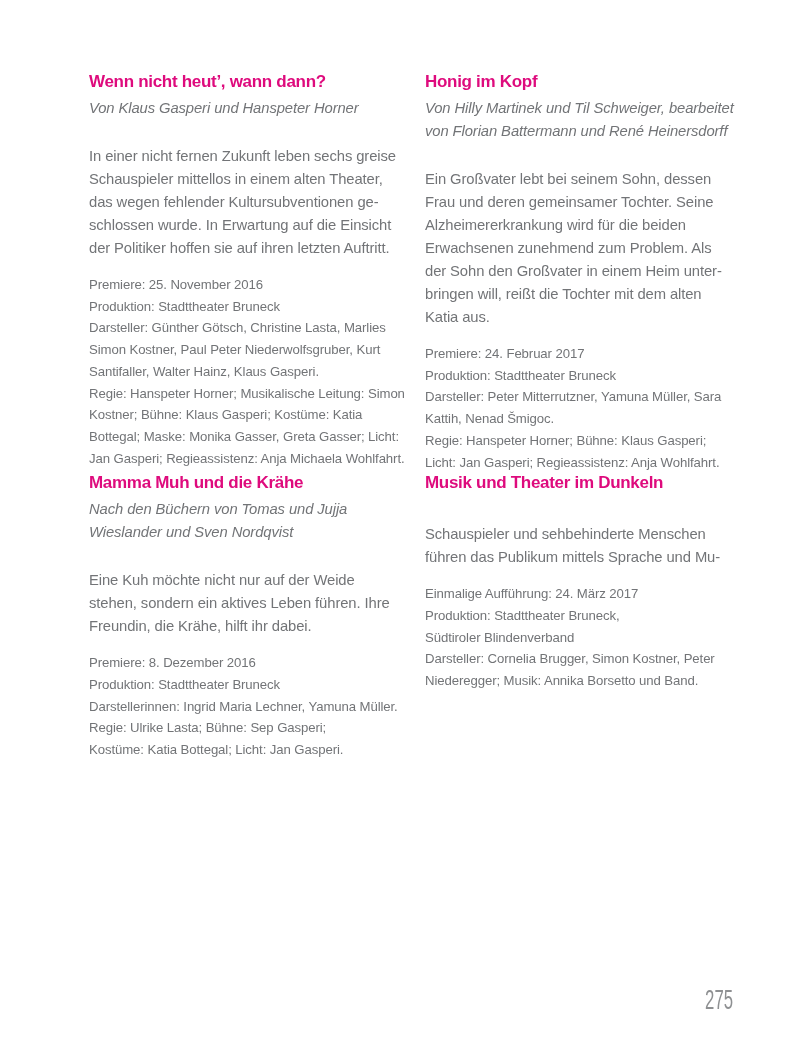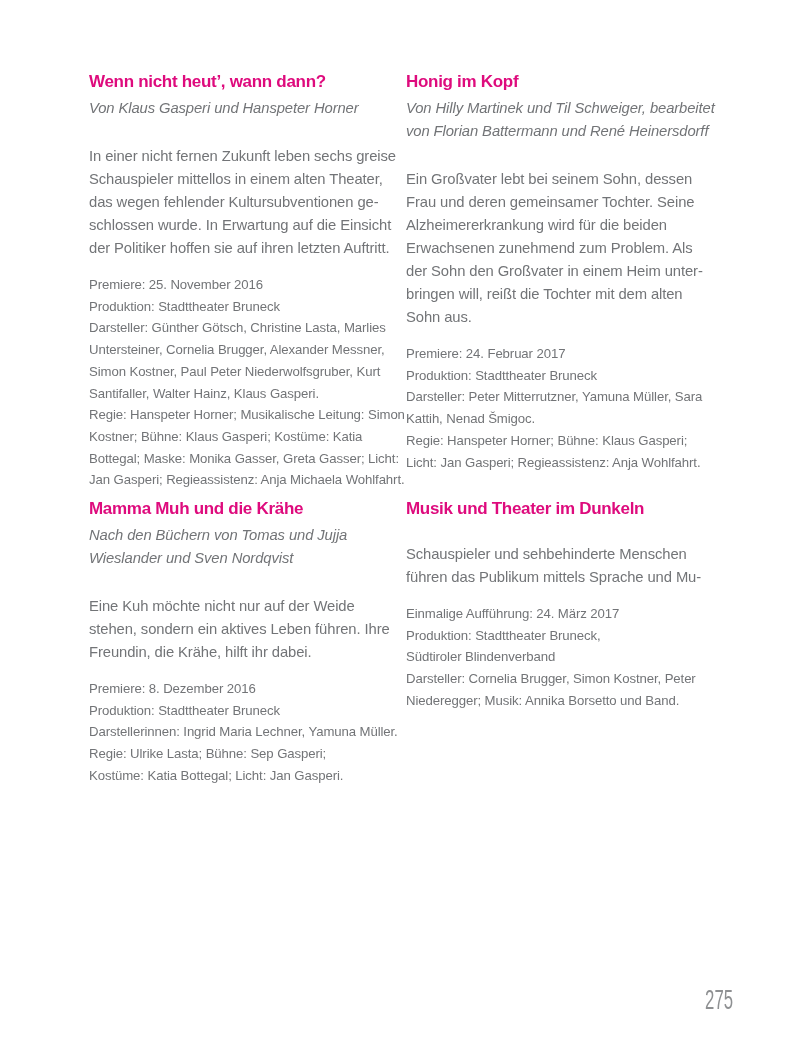--- a/index.html
+++ b/index.html
@@ -13,41 +13,40 @@
   .sheet { position: absolute; inset: 0; background: #ffffff; }
   .grid {
     position: absolute;
     left: 89px;
     top: 72px;
     width: 645px;
     display: grid;
     grid-template-columns: 309px 309px;
     column-gap: 27px;
     row-gap: 0;
-    gap: 8px;
   }
   .entry { min-width: 0; }
   .entry h2 {
     font-size: 17px;
     line-height: 20px;
     font-weight: bold;
     letter-spacing: -0.3px;
     color: var(--title, #de0b7d);
     margin: 0 0 5px 0;
     white-space: nowrap;
   }
   .subtitle, .body {
     font-size: 14.8px;
     line-height: 23px;
     letter-spacing: -0.1px;
     color: var(--text, #727477);
   }
   .subtitle { font-style: italic; margin: 2px 0 25px 0; }
   .body { margin: 0 0 14px 0; }
-  .entry.no-subtitle .body { margin-top: 24px; }
+  .entry.no-subtitle .body { margin-top: 30px; }
   .credits {
     font-size: 13.2px;
     line-height: 21.7px;
     letter-spacing: -0.1px;
     color: var(--text, #727477);
   }
   .subtitle > div, .body > div, .credits > div { white-space: nowrap; }
   .page-number {
     position: absolute;
     top: 988px;
@@ -76,21 +75,20 @@
           <div>In einer nicht fernen Zukunft leben sechs greise</div>
           <div>Schauspieler mittellos in einem alten Theater,</div>
           <div>das wegen fehlender Kultursubventionen ge-</div>
           <div>schlossen wurde. In Erwartung auf die Einsicht</div>
           <div>der Politiker hoffen sie auf ihren letzten Auftritt.</div>
         </div>
       <div class="credits">
           <div>Premiere: 25. November 2016</div>
           <div>Produktion: Stadttheater Bruneck</div>
           <div>Darsteller: Günther Götsch, Christine Lasta, Marlies</div>
-          <div>Untersteiner, Cornelia Brugger, Alexander Messner,</div>
           <div>Simon Kostner, Paul Peter Niederwolfsgruber, Kurt</div>
           <div>Santifaller, Walter Hainz, Klaus Gasperi.</div>
           <div>Regie: Hanspeter Horner; Musikalische Leitung: Simon</div>
           <div>Kostner; Bühne: Klaus Gasperi; Kostüme: Katia</div>
           <div>Bottegal; Maske: Monika Gasser, Greta Gasser; Licht:</div>
           <div>Jan Gasperi; Regieassistenz: Anja Michaela Wohlfahrt.</div>
         </div>
     </article>
 
     <article class="entry">
@@ -99,21 +97,21 @@
           <div>Von Hilly Martinek und Til Schweiger, bearbeitet</div>
           <div>von Florian Battermann und René Heinersdorff</div>
         </div>
       <div class="body">
           <div>Ein Großvater lebt bei seinem Sohn, dessen</div>
           <div>Frau und deren gemeinsamer Tochter. Seine</div>
           <div>Alzheimererkrankung wird für die beiden</div>
           <div>Erwachsenen zunehmend zum Problem. Als</div>
           <div>der Sohn den Großvater in einem Heim unter-</div>
           <div>bringen will, reißt die Tochter mit dem alten</div>
-          <div>Sohn aus.</div>
+          <div>Katia aus.</div>
         </div>
       <div class="credits">
           <div>Premiere: 24. Februar 2017</div>
           <div>Produktion: Stadttheater Bruneck</div>
           <div>Darsteller: Peter Mitterrutzner, Yamuna Müller, Sara</div>
           <div>Kattih, Nenad Šmigoc.</div>
           <div>Regie: Hanspeter Horner; Bühne: Klaus Gasperi;</div>
           <div>Licht: Jan Gasperi; Regieassistenz: Anja Wohlfahrt.</div>
         </div>
     </article>

